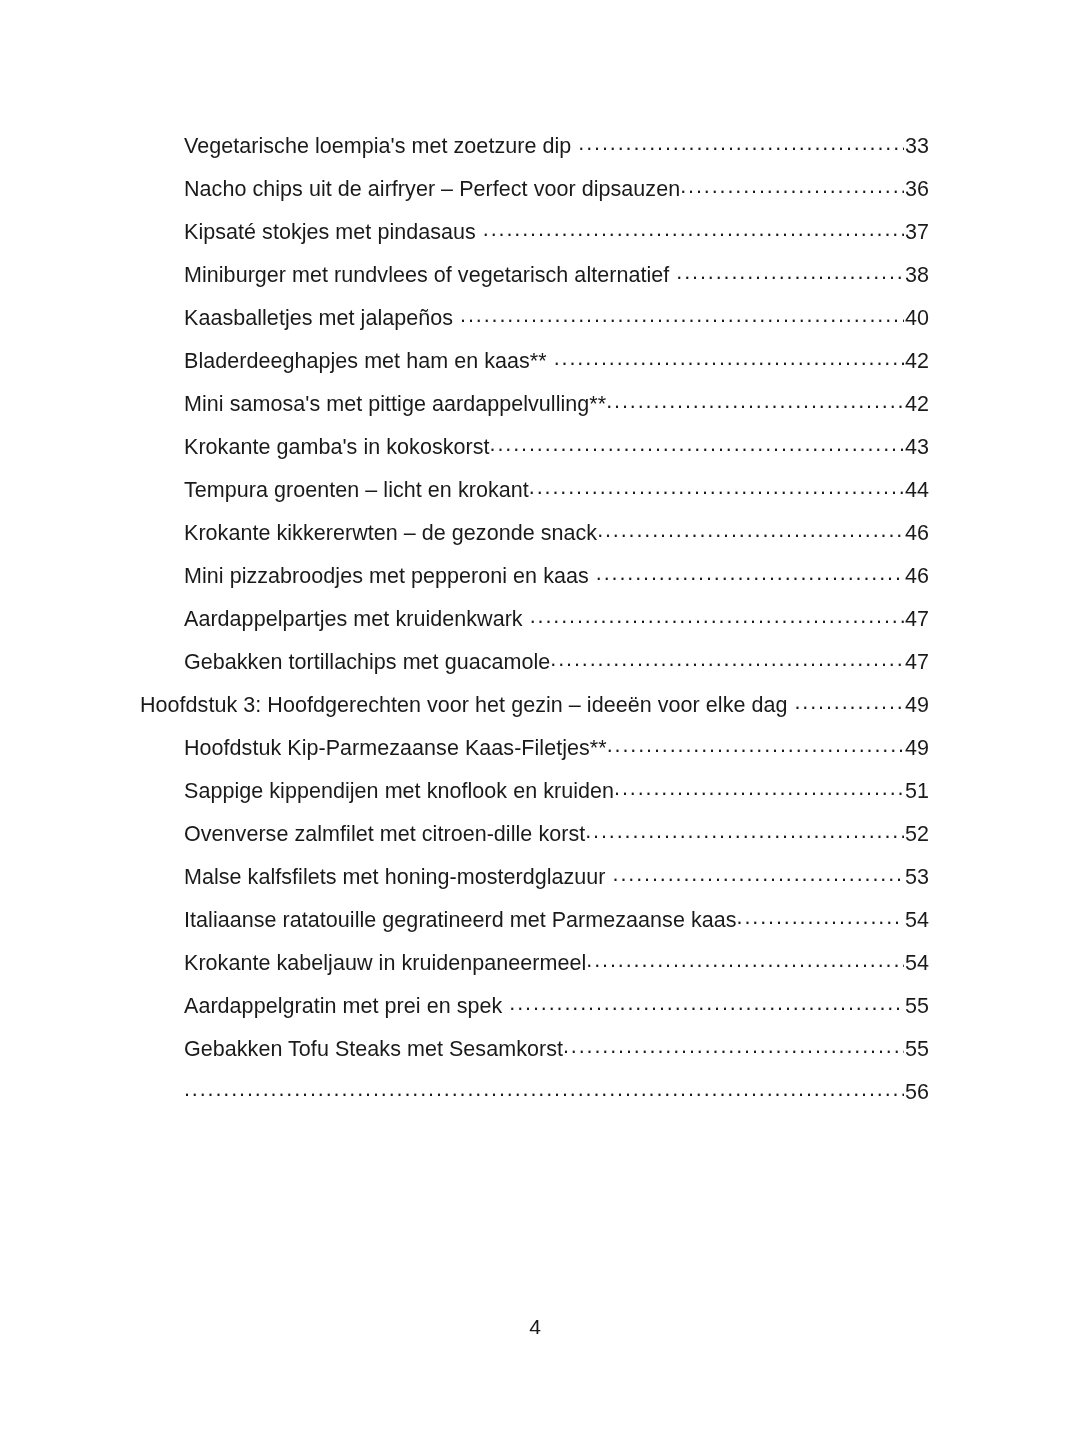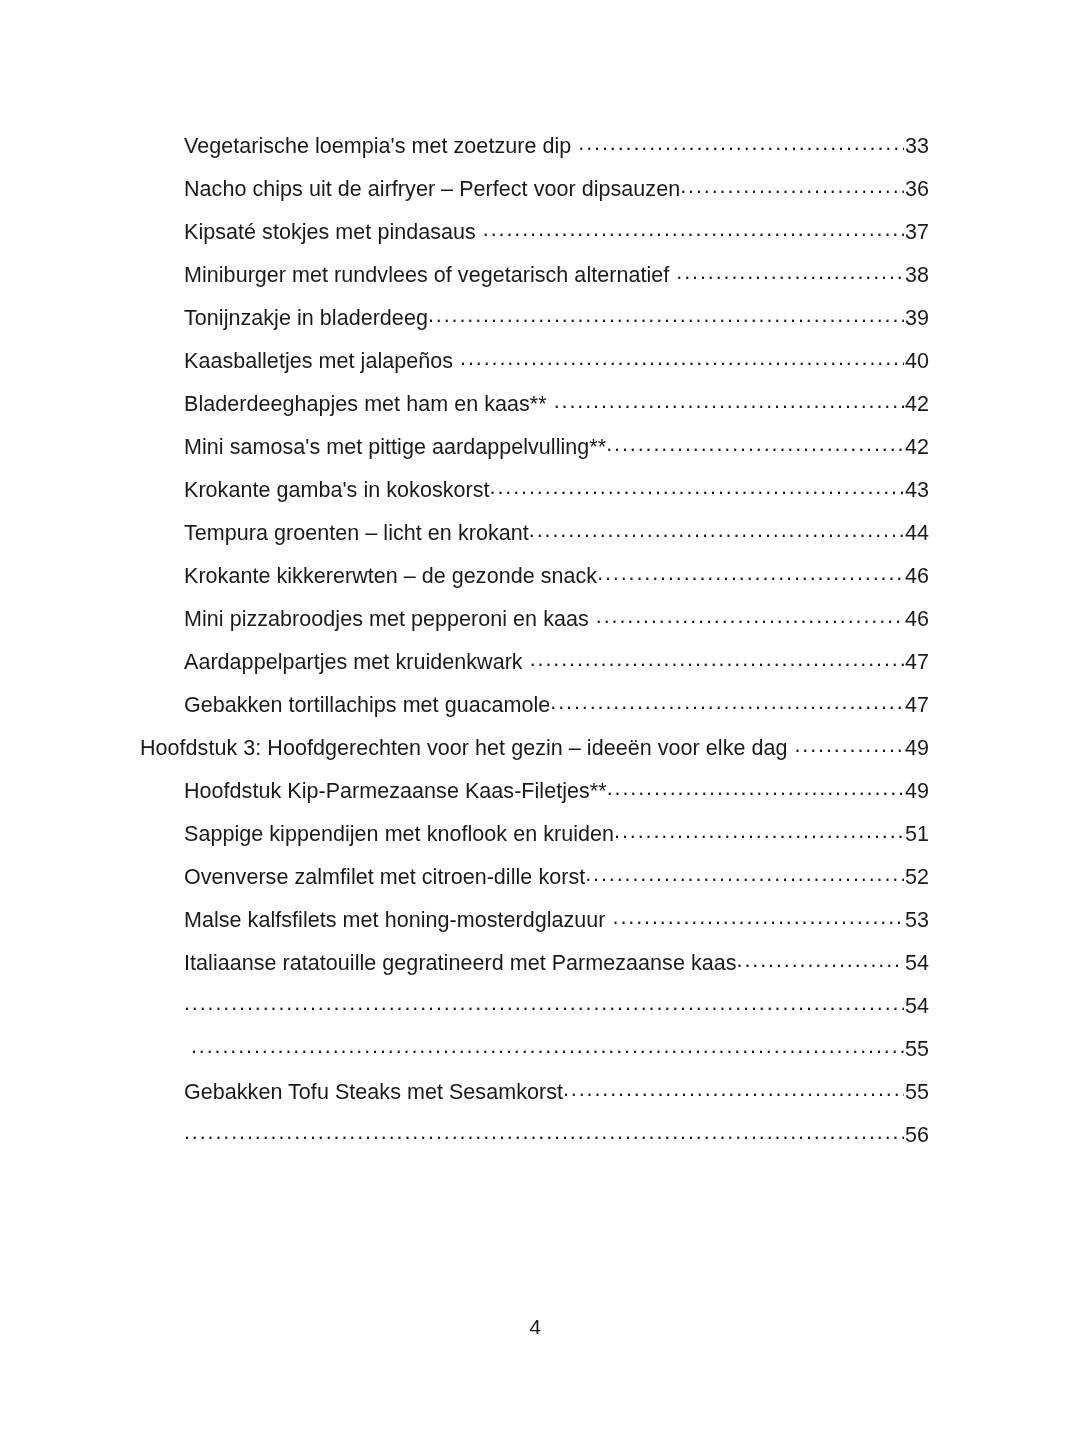--- a/index.html
+++ b/index.html
@@ -104,25 +104,20 @@
       <div class="toc-entry level-2 gap-before-dots">
         <span class="toc-title">Kipsaté stokjes met pindasaus</span>
         <span class="toc-leader"></span>
         <span class="toc-page">37</span>
       </div>
       <div class="toc-entry level-2 gap-before-dots">
         <span class="toc-title">Miniburger met rundvlees of vegetarisch alternatief</span>
         <span class="toc-leader"></span>
         <span class="toc-page">38</span>
       </div>
-      <div class="toc-entry level-2">
-        <span class="toc-title">Tonijnzakje in bladerdeeg</span>
-        <span class="toc-leader"></span>
-        <span class="toc-page">39</span>
-      </div>
       <div class="toc-entry level-2 gap-before-dots">
         <span class="toc-title">Kaasballetjes met jalapeños</span>
         <span class="toc-leader"></span>
         <span class="toc-page">40</span>
       </div>
       <div class="toc-entry level-2 gap-before-dots">
         <span class="toc-title">Bladerdeeghapjes met ham en kaas**</span>
         <span class="toc-leader"></span>
         <span class="toc-page">42</span>
       </div>
@@ -185,24 +180,26 @@
         <span class="toc-title">Malse kalfsfilets met honing-mosterdglazuur</span>
         <span class="toc-leader"></span>
         <span class="toc-page">53</span>
       </div>
       <div class="toc-entry level-2">
         <span class="toc-title">Italiaanse ratatouille gegratineerd met Parmezaanse kaas</span>
         <span class="toc-leader"></span>
         <span class="toc-page">54</span>
       </div>
       <div class="toc-entry level-2">
+        <span class="toc-title">Krokante kabeljauw in kruidenpaneermeel</span>
         <span class="toc-leader"></span>
         <span class="toc-page">54</span>
       </div>
       <div class="toc-entry level-2 gap-before-dots">
+        <span class="toc-title">Aardappelgratin met prei en spek</span>
         <span class="toc-leader"></span>
         <span class="toc-page">55</span>
       </div>
       <div class="toc-entry level-2">
         <span class="toc-title">Gebakken Tofu Steaks met Sesamkorst</span>
         <span class="toc-leader"></span>
         <span class="toc-page">55</span>
       </div>
       <div class="toc-entry level-2">
         <span class="toc-leader"></span>

